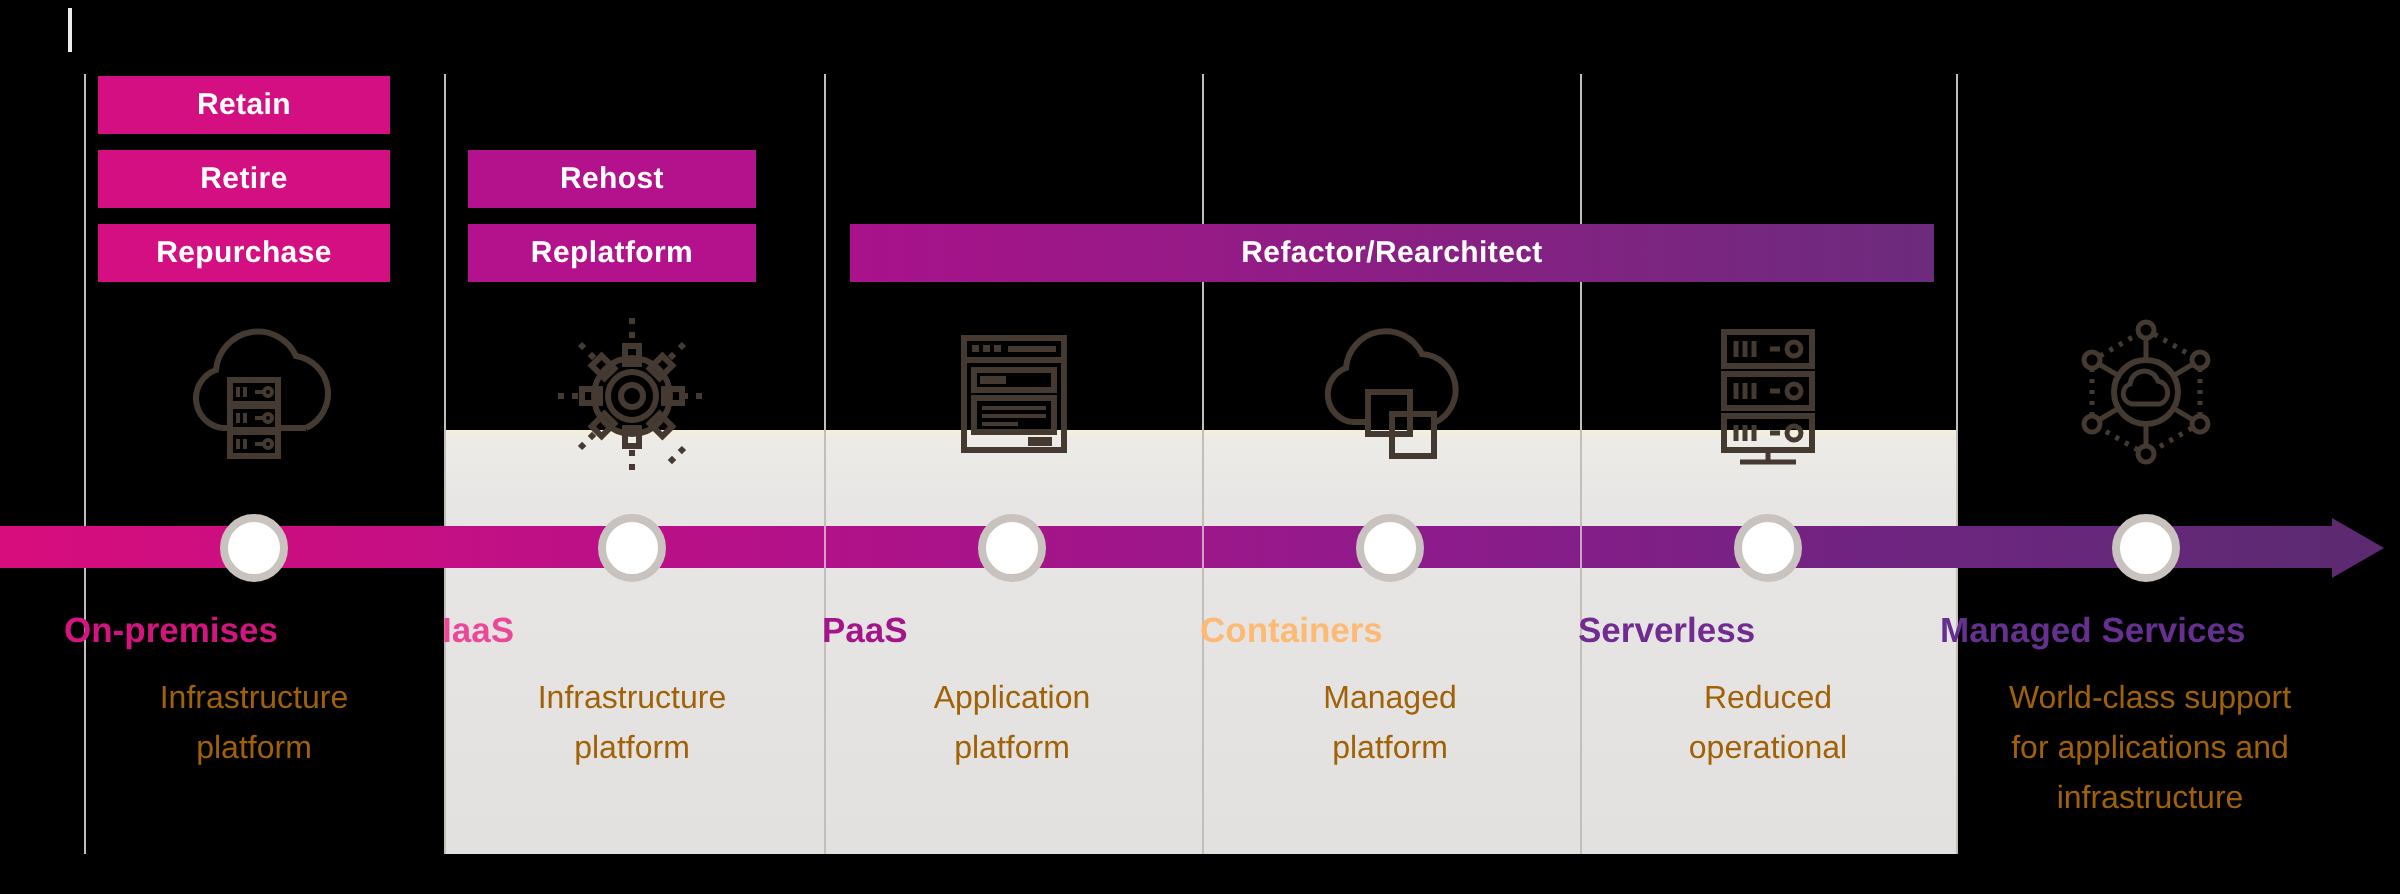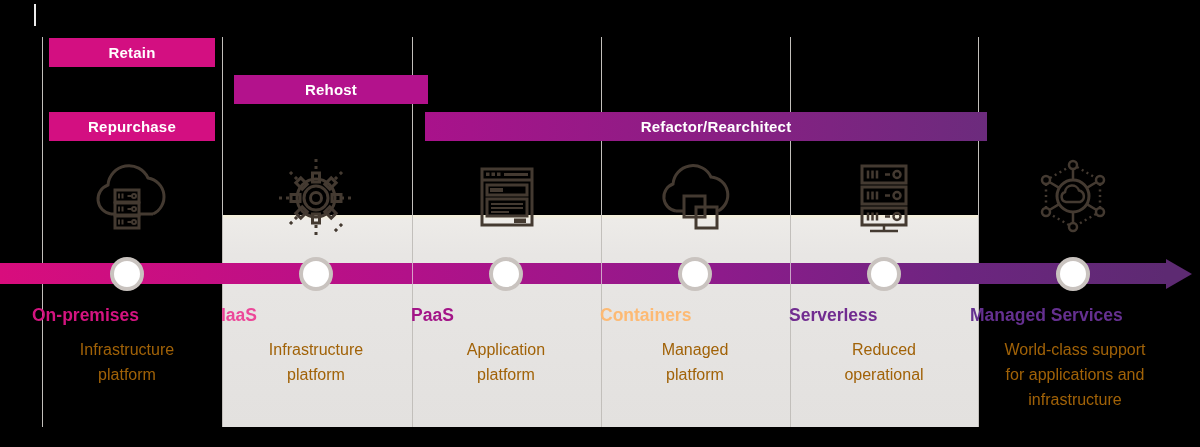--- a/index.html
+++ b/index.html
@@ -23,25 +23,25 @@
   }
   .barline { position:absolute; top:263px; width:1px; height:21px; background:rgba(238,236,233,0.65); z-index:4; }
   .node {
     position:absolute; top:257px; width:34px; height:34px; border-radius:50%;
     background:#ffffff; border:4px solid #c9c3bf; box-sizing:border-box; z-index:5;
   }
   .btn {
     position:absolute; height:29px; line-height:29px; text-align:center;
     color:#ffffff; font-weight:bold; font-size:15px; z-index:6; letter-spacing:.2px;
   }
-  .g1 { background:#d30f81; width:166px; left:49px; }
-  .g2 { background:#b3128c; width:194px; left:234px; }
+  .g1 { background:#d30f81; width:146px; left:49px; }
+  .g2 { background:#b3128c; width:144px; left:234px; }
   #btn-retain{top:38px} #btn-retire{top:75px} #btn-repurchase{top:112px}
   #btn-rehost{top:75px} #btn-replatform{top:112px}
-  #refactor-bar{ left:425px; top:112px; width:542px; background:linear-gradient(90deg,#a9128b,#6c2b7d);padding-left:20px; }
+  #refactor-bar{ left:425px; top:112px; width:542px; background:linear-gradient(90deg,#a9128b,#6c2b7d); }
   .icon { position:absolute; top:156px; width:80px; height:80px; z-index:2; }
   .col-title {
     position:absolute; top:305px; width:190px; font-size:17.5px; font-weight:bold;
     text-align:left; z-index:6;
   }
   .col-desc {
     position:absolute; top:337px; width:190px; font-size:16px; line-height:25px;
     text-align:center; color:#a16207; z-index:6;
   }
   .col-desc span { display:block; }
@@ -56,22 +56,24 @@
 
   <div class="tick"></div>
   <div class="vline" style="left:42px"></div>
   <div class="vline" style="left:222px"></div>
   <div class="vline" style="left:412px"></div>
   <div class="vline" style="left:601px"></div>
   <div class="vline" style="left:790px"></div>
   <div class="vline" style="left:978px"></div>
 
   <div class="btn g1" id="btn-retain">Retain</div>
+  <div class="btn g1" id="btn-retire">Retire</div>
   <div class="btn g1" id="btn-repurchase">Repurchase</div>
   <div class="btn g2" id="btn-rehost">Rehost</div>
+  <div class="btn g2" id="btn-replatform">Replatform</div>
   <div class="btn" id="refactor-bar">Refactor/Rearchitect</div>
 
   <svg class="icon" style="left:87px" viewBox="0 0 80 80" fill="none" stroke="#443a31" stroke-width="3">
     <path d="M24 58a15 15 0 0 1-3-29 21 21 0 0 1 40-7 19 19 0 0 1 5 36"></path>
     <path d="M24 58h4M52 58h14"></path>
     <rect x="28" y="34" width="24" height="12"></rect>
     <rect x="28" y="47" width="24" height="12"></rect>
     <rect x="28" y="60" width="24" height="12"></rect>
     <g stroke-width="2">
       <path d="M32 37.5v5M35.5 37.5v5M40.5 40h4"></path>

